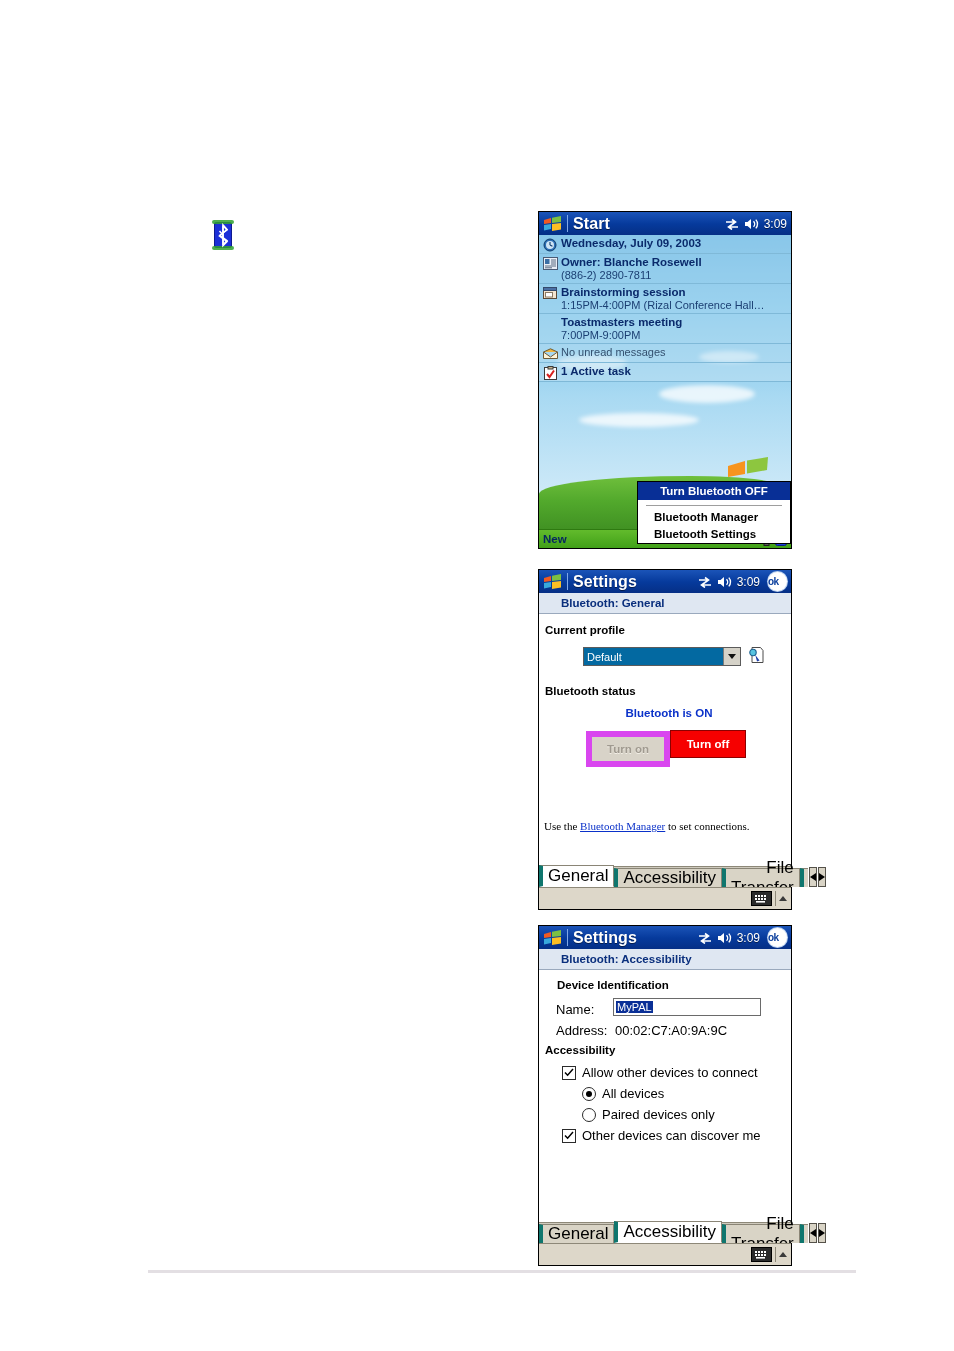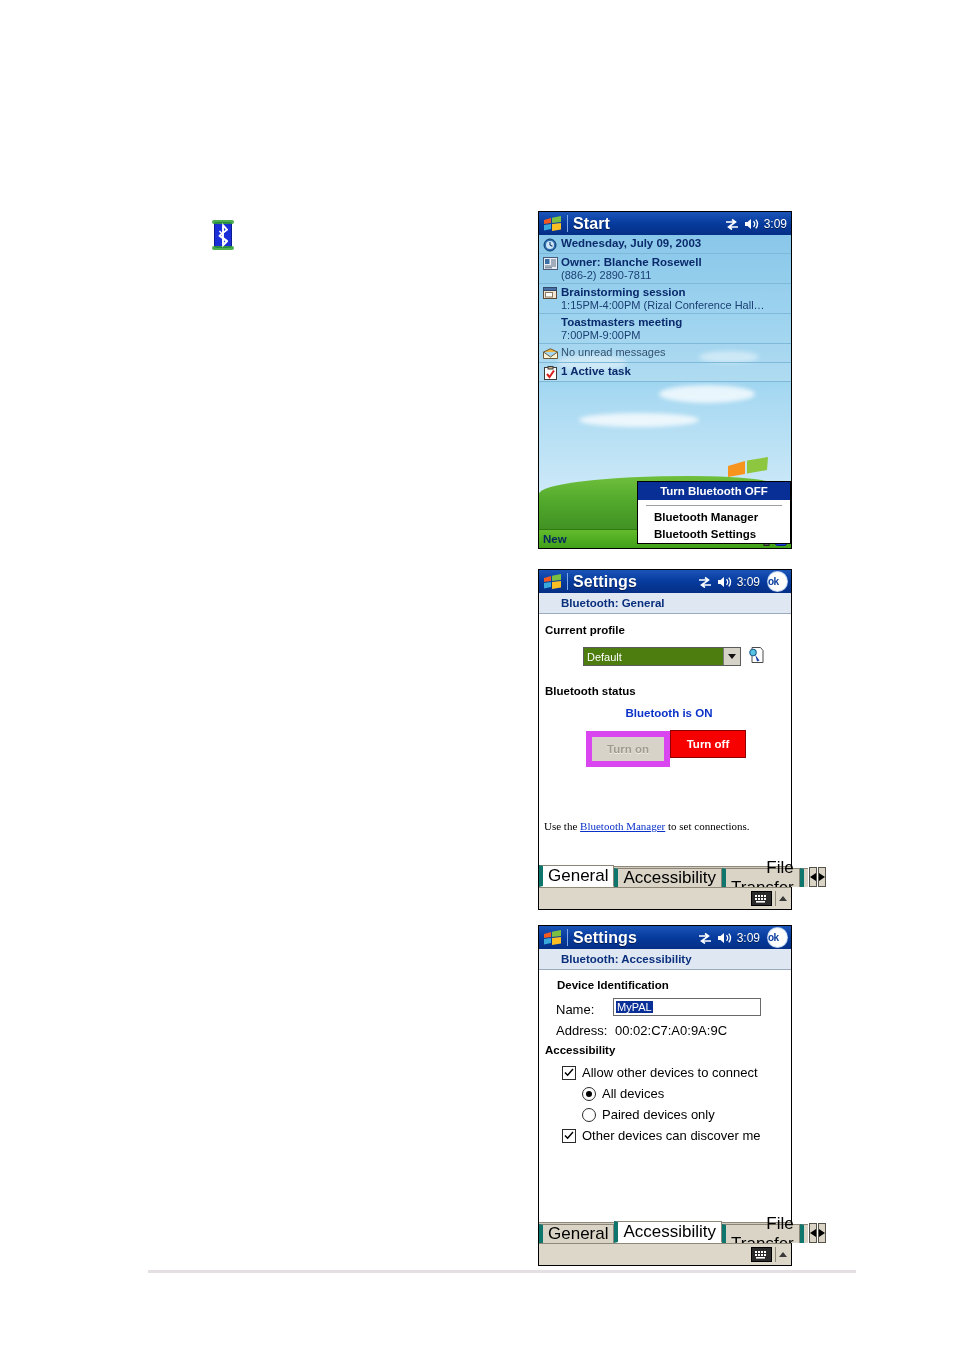--- a/index.html
+++ b/index.html
@@ -113,21 +113,21 @@
   .subtitle span{font-size:11.5px;font-weight:bold;color:#0a2f7d;}
   .content{position:relative;background:#ffffff;}
   #pda-general .content{height:252px;}
   #pda-access  .content{height:252px;}
 
   .sect-hdr{font-size:11.5px;font-weight:bold;color:#000;}
   .lbl{font-size:13px;color:#000;}
 
   .combo{
     position:relative;width:156px;height:17px;border:1px solid #5b5b5b;
-    background:#4d7c0f;display:flex;align-items:center;
+    background:#0369a1;display:flex;align-items:center;
   }
   .combo .val{color:#ffffff;font-size:11px;padding-left:3px;}
   .combo .arrowbox{
     position:absolute;right:0;top:0;width:16px;height:100%;
     background:#d5d2c8;border-left:1px solid #7b7b7b;
     display:flex;align-items:center;justify-content:center;
   }
   .caret-dn{width:0;height:0;border-left:4px solid transparent;border-right:4px solid transparent;border-top:5px solid #111;}
 
   .btn{

